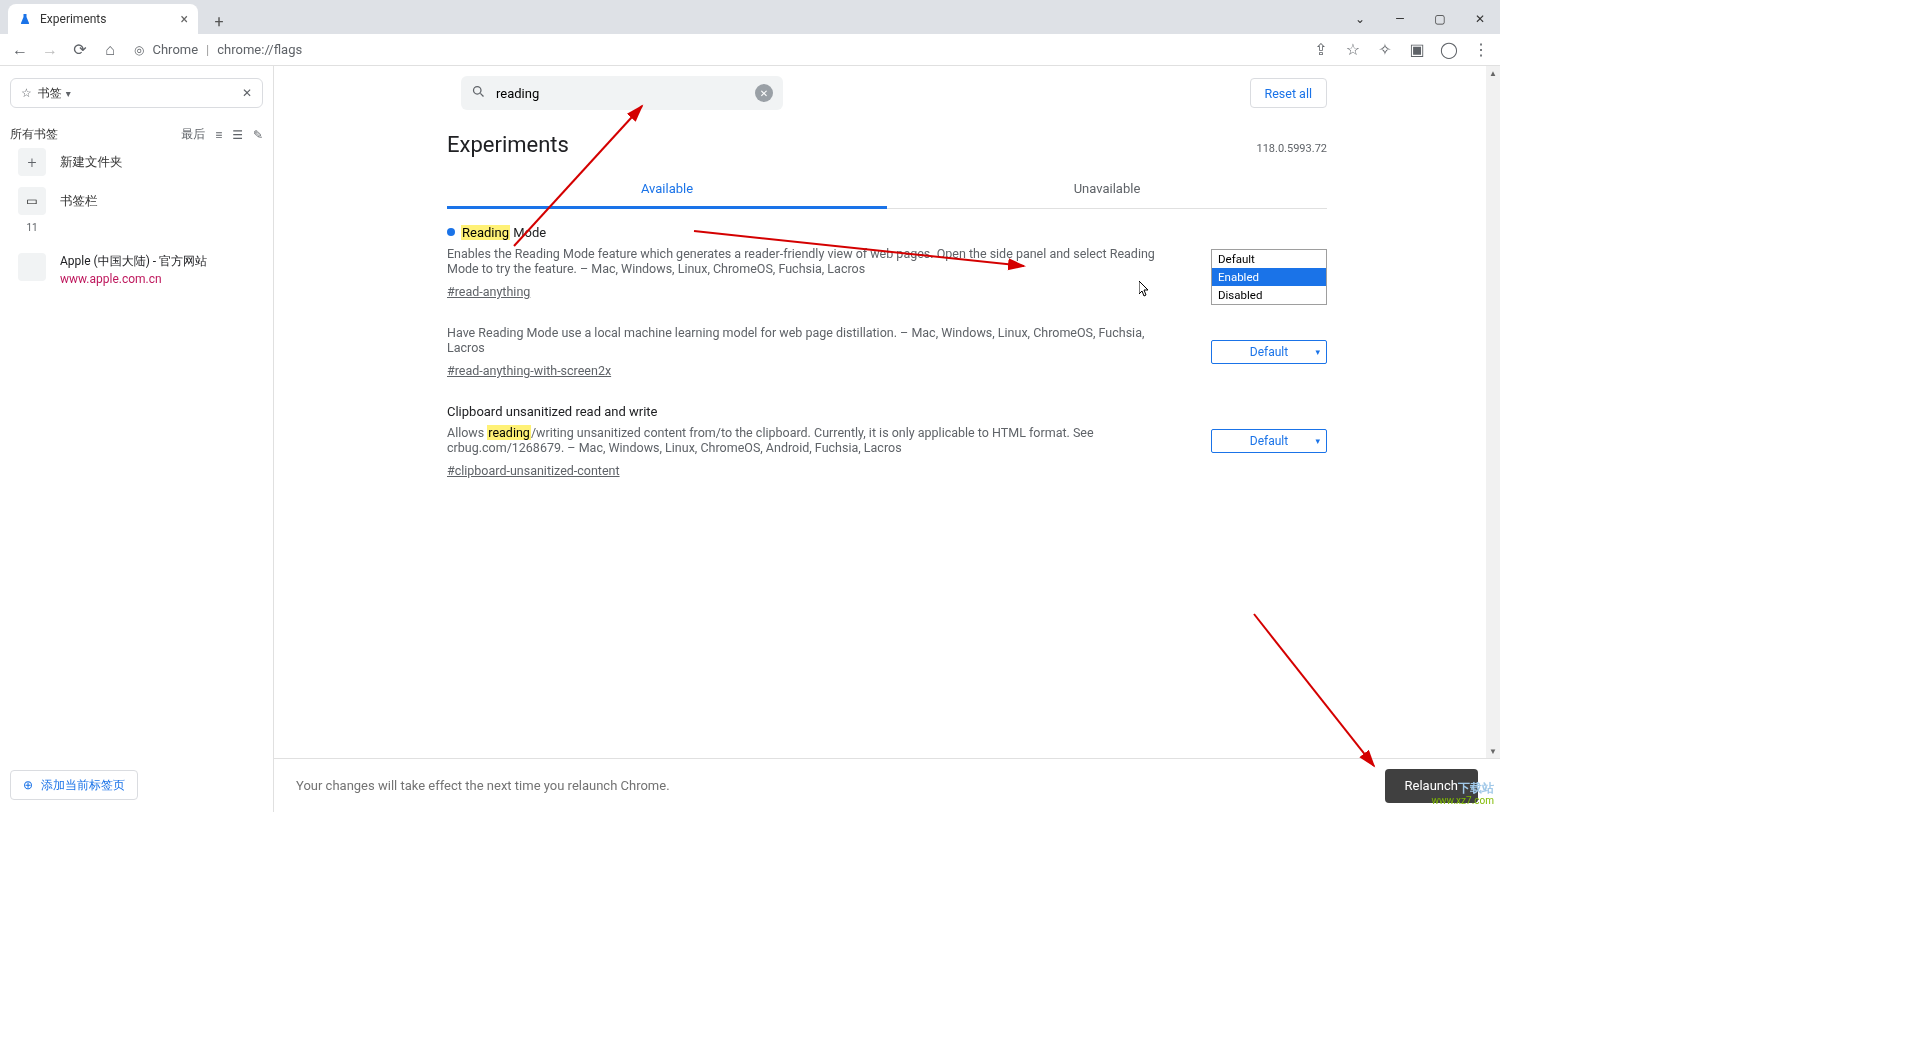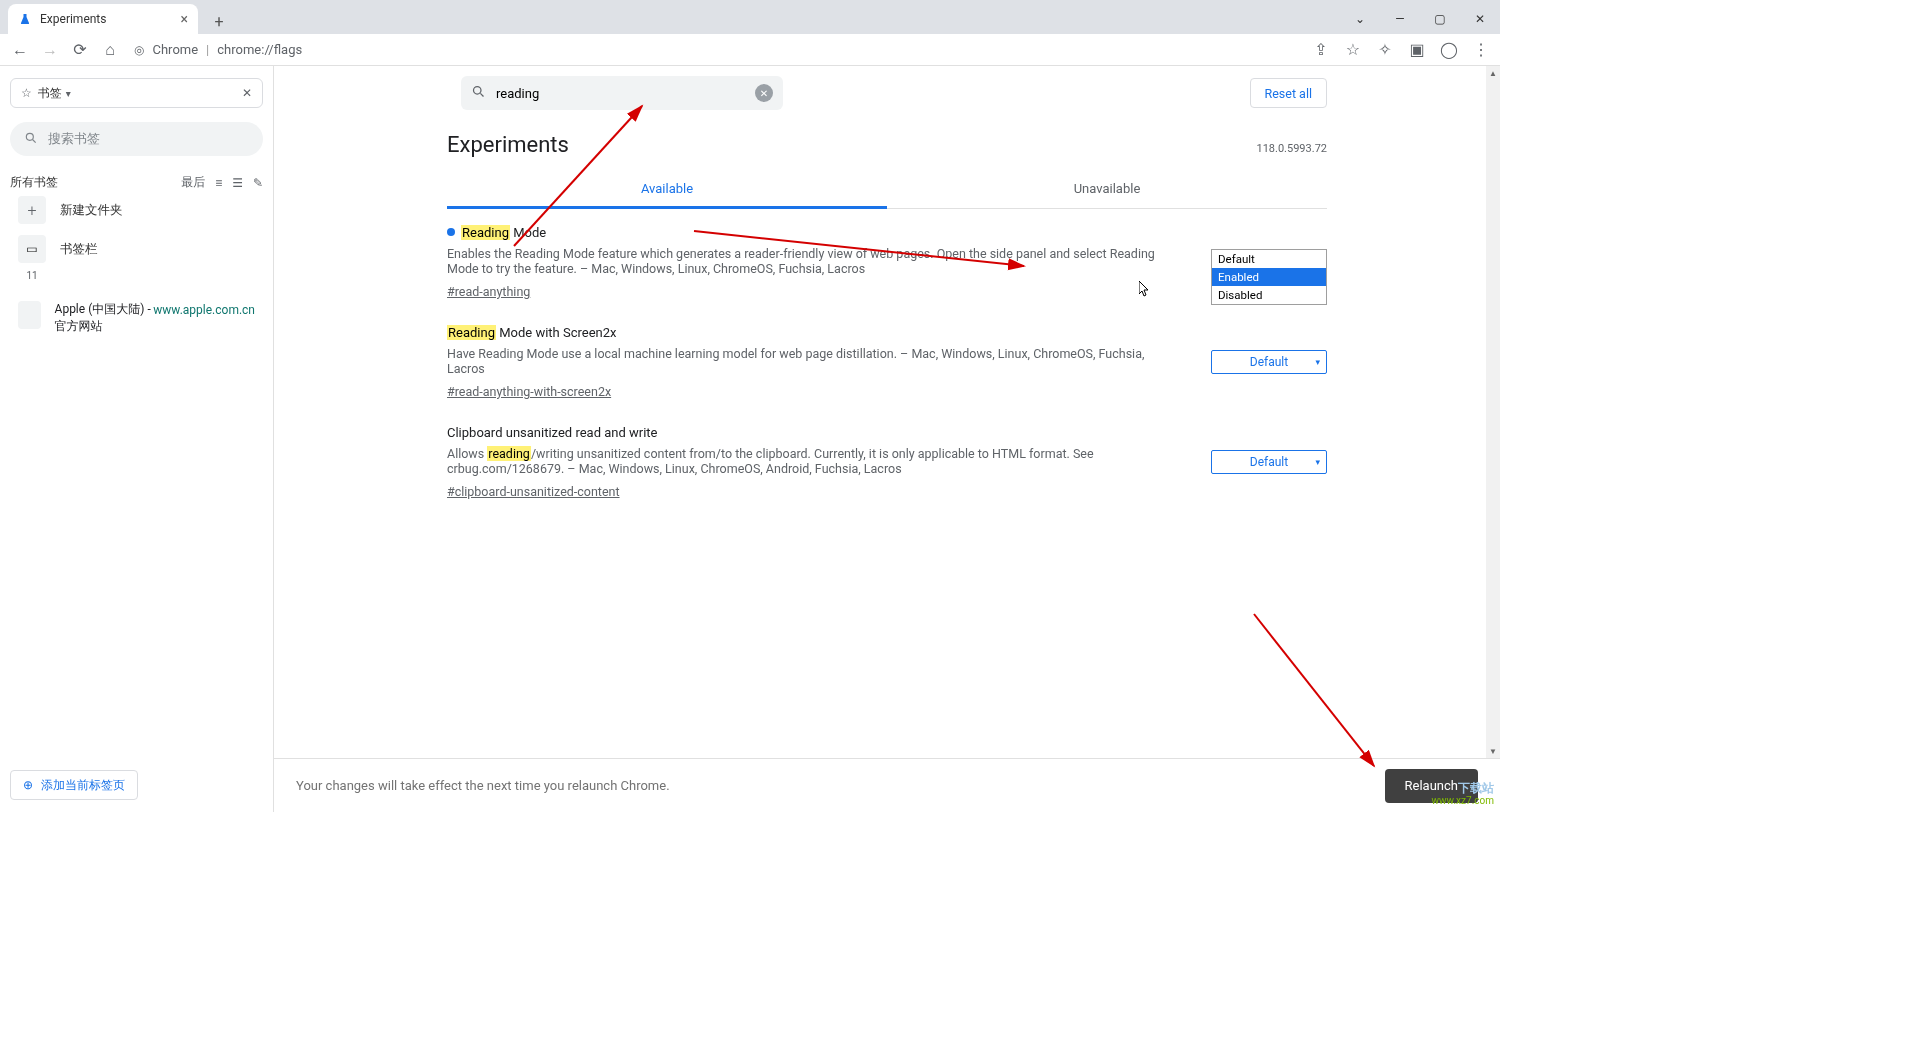--- a/index.html
+++ b/index.html
@@ -37,23 +37,23 @@
 .sb-row1 { margin-top: 18px; display: flex; align-items: center; font-size: 12px; color: #333; }
 .sb-row1 .right { margin-left: auto; display: flex; gap: 10px; align-items: center; color: #5f6368; }
 .sb-item { display: flex; align-items: center; height: 38px; font-size: 12.5px; color: #333; padding: 0 8px; cursor: pointer; }
 .sb-item .ico { width: 28px; height: 28px; border-radius: 4px; background: #f1f3f4; display: flex; align-items: center; justify-content: center; margin-right: 14px; font-size: 14px; color: #5f6368; }
 .sb-item.newf .ico { font-size: 16px; font-weight: 300; }
 .sb-bookmarkbar { display: flex; align-items: flex-start; padding: 6px 8px; }
 .sb-bookmarkbar .ico { width: 28px; height: 28px; border-radius: 4px; background: #f1f3f4; display: flex; align-items: center; justify-content: center; margin-right: 14px; font-size: 12px; }
 .sb-bookmarkbar .ico2 { width: 28px; height: 24px; display: flex; align-items: center; justify-content: center; font-size: 10px; color: #5f6368; margin-right: 14px; }
 .sb-apple { display: flex; align-items: flex-start; padding: 8px 8px; cursor: pointer; }
 .sb-apple .ico { width: 28px; height: 28px; border-radius: 4px; background: #f1f3f4; display: flex; align-items: center; justify-content: center; margin-right: 14px; font-size: 14px; }
-.sb-apple .meta { display: flex; flex-direction: row; font-size: 12px; }
+.sb-apple .meta { display: flex; flex-direction: column; font-size: 12px; }
 .sb-apple .meta .t { color: #202124; }
-.sb-apple .meta .u { color: #0f766e; margin-top: 2px; }
+.sb-apple .meta .u { color: #be185d; margin-top: 2px; }
 .sb-footer { margin-top: auto; }
 .sb-footer a { display: inline-flex; align-items: center; border: 1px solid #dadce0; border-radius: 4px; height: 30px; padding: 0 12px; font-size: 12px; color: #1a73e8; text-decoration: none; cursor: pointer; }
 .sb-footer .plus { margin-right: 8px; }
 
 
 .content { flex: 1; position: relative; overflow: hidden; }
 .flags-wrap { max-width: 880px; margin: 0 auto; padding-top: 10px; }
 .search-row { display: flex; align-items: center; gap: 18px; }
 .search-box { flex: 0 0 322px; margin-left: 14px; height: 34px; background: #f1f3f4; border-radius: 6px; display: flex; align-items: center; padding: 0 10px; }
 .search-box .mag { color: #5f6368; margin-right: 10px; }
@@ -148,29 +148,20 @@
 
 <div class="main">
 
   <div class="sidebar">
     <div class="sb-header">
       <span class="star">☆</span>
       <span>书签</span>
       <span class="dd">▾</span>
       <span class="x">✕</span>
     </div>
-    <div class="sb-search">
-      <span class="mag">
-        <svg width="14" height="14" viewBox="0 0 24 24">
-            <circle cx="10" cy="10" r="6" fill="none" stroke="#80868b" stroke-width="2"></circle>
-            <line x1="15" y1="15" x2="20" y2="20" stroke="#80868b" stroke-width="2"></line>
-          </svg>
-      </span>
-      <span>搜索书签</span>
-    </div>
     <div class="sb-row1">
       <span>所有书签</span>
       <div class="right">
         <span>最后</span>
         <span>≡</span>
         <span>☰</span>
         <span>✎</span>
       </div>
     </div>
     <div class="sb-item newf">
@@ -246,23 +237,20 @@
           <div class="dropdown">
             <div class="opt">Default</div>
             <div class="opt sel">Enabled</div>
             <div class="opt">Disabled</div>
           </div>
         </div>
       </div>
 
       <div class="flag">
         <div class="text">
-          <div class="name">
-            <mark>Reading</mark><span> Mode with Screen2x</span>
-          </div>
           <div class="desc">Have Reading Mode use a local machine learning model for web page distillation. – Mac, Windows, Linux, ChromeOS, Fuchsia, Lacros</div>
           <span class="hash">#read-anything-with-screen2x</span>
         </div>
         <div class="ctrl">
           <div class="selectish">
             <span>Default</span>
               <span class="arrow">▾</span>
           </div>
         </div>
       </div>

